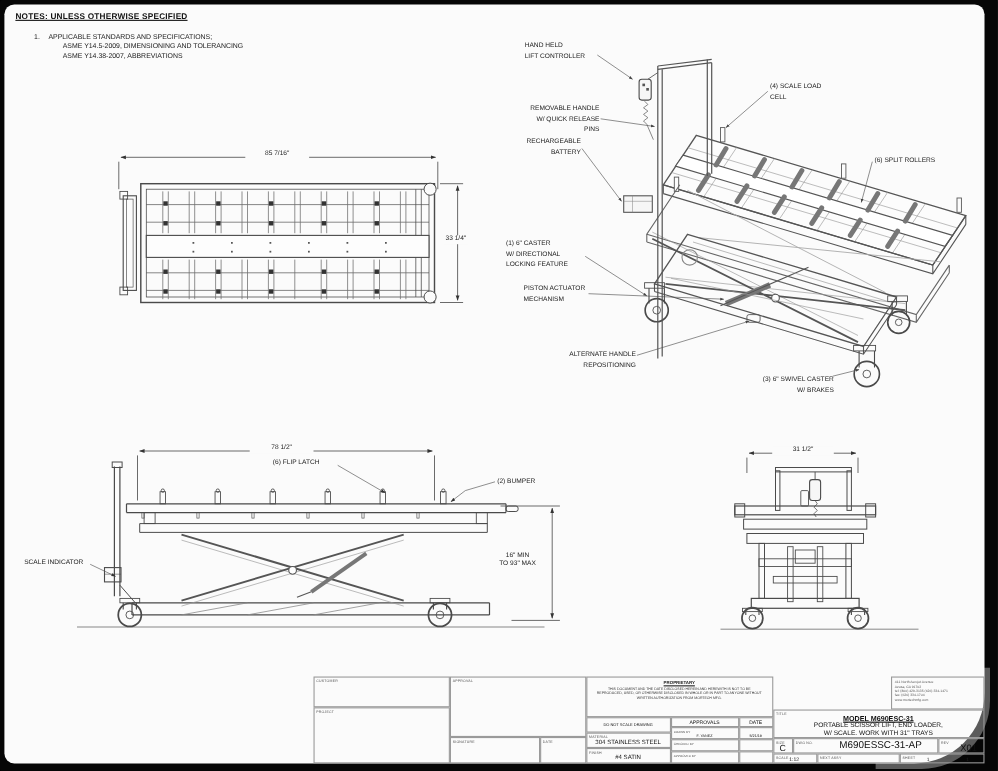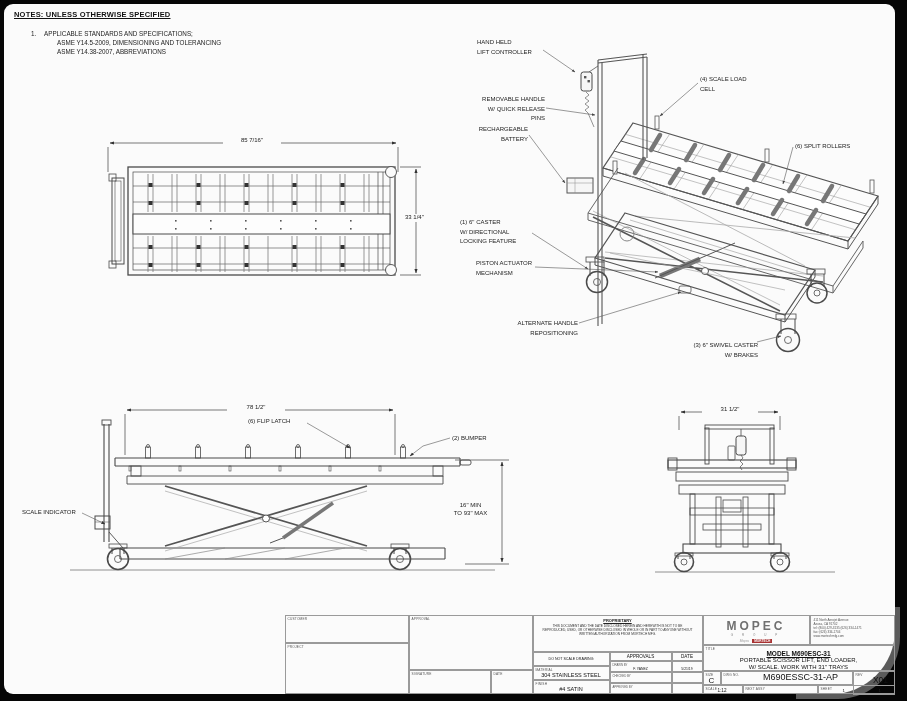--- a/index.html
+++ b/index.html
@@ -401,28 +401,20 @@
     </div>
     <div class="cell" style="left:325px;top:57px;width:62px;height:11px;">
       <span class="tinyrow-lbl">CHECKED BY</span>
     </div>
     <div class="cell" style="left:387px;top:57px;width:31px;height:11px;"></div>
     <div class="cell" style="left:325px;top:68px;width:62px;height:11px;">
       <span class="tinyrow-lbl">APPROVED BY</span>
     </div>
     <div class="cell" style="left:387px;top:68px;width:31px;height:11px;"></div>
 
-    <div class="cell" style="left:418px;top:0;width:107px;height:30px;">
-      <div class="logo-main">MOPEC</div>
-      <div class="logo-sub">G R O U P</div>
-      <div class="brands">
-        <span class="brand1">Mopec</span>
-        <span class="brand2">MORTECH</span>
-      </div>
-    </div>
     <div class="cell" style="left:525px;top:0;width:85px;height:30px;">
       <div class="addr">
         <div>411 North Aerojet Avenue</div>
         <div>Azusa, CA 91702</div>
         <div>tel: (800) 429-3135 (626) 334-1471</div>
         <div>fax: (626) 334-1704</div>
         <div>www.mortechmfg.com</div>
       </div>
     </div>
     <div class="cell" style="left:418px;top:30px;width:192px;height:26px;">
@@ -432,21 +424,21 @@
       <div class="title-line">W/ SCALE. WORK WITH 31" TRAYS</div>
     </div>
     <div class="cell" style="left:418px;top:56px;width:18px;height:14px;">
       <span class="lbl">SIZE</span>
       <div class="val-c" style="top:4px;font-size:8px;">C</div>
     </div>
     <div class="cell" style="left:436px;top:56px;width:132px;height:14px;">
       <span class="lbl">DWG NO.</span>
       <div class="val-c" style="top:0;font-size:9px;margin-left:28px;">M690ESSC-31-AP</div>
     </div>
-    <div class="cell" style="left:568px;top:56px;width:42px;height:24px;">
+    <div class="cell" style="left:568px;top:56px;width:42px;height:14px;">
       <span class="lbl">REV</span>
       <div class="val-c" style="top:3.5px;left:14px;font-size:8.5px;">X01</div>
     </div>
     <div class="cell" style="left:418px;top:70px;width:40px;height:9px;">
       <span class="lbl">SCALE</span>
       <div class="val-c" style="top:2px;left:14px;font-size:4.6px;text-align:left;">1:12</div>
     </div>
     <div class="cell" style="left:458px;top:70px;width:75px;height:9px;">
       <span class="lbl">NEXT ASSY</span>
     </div>

